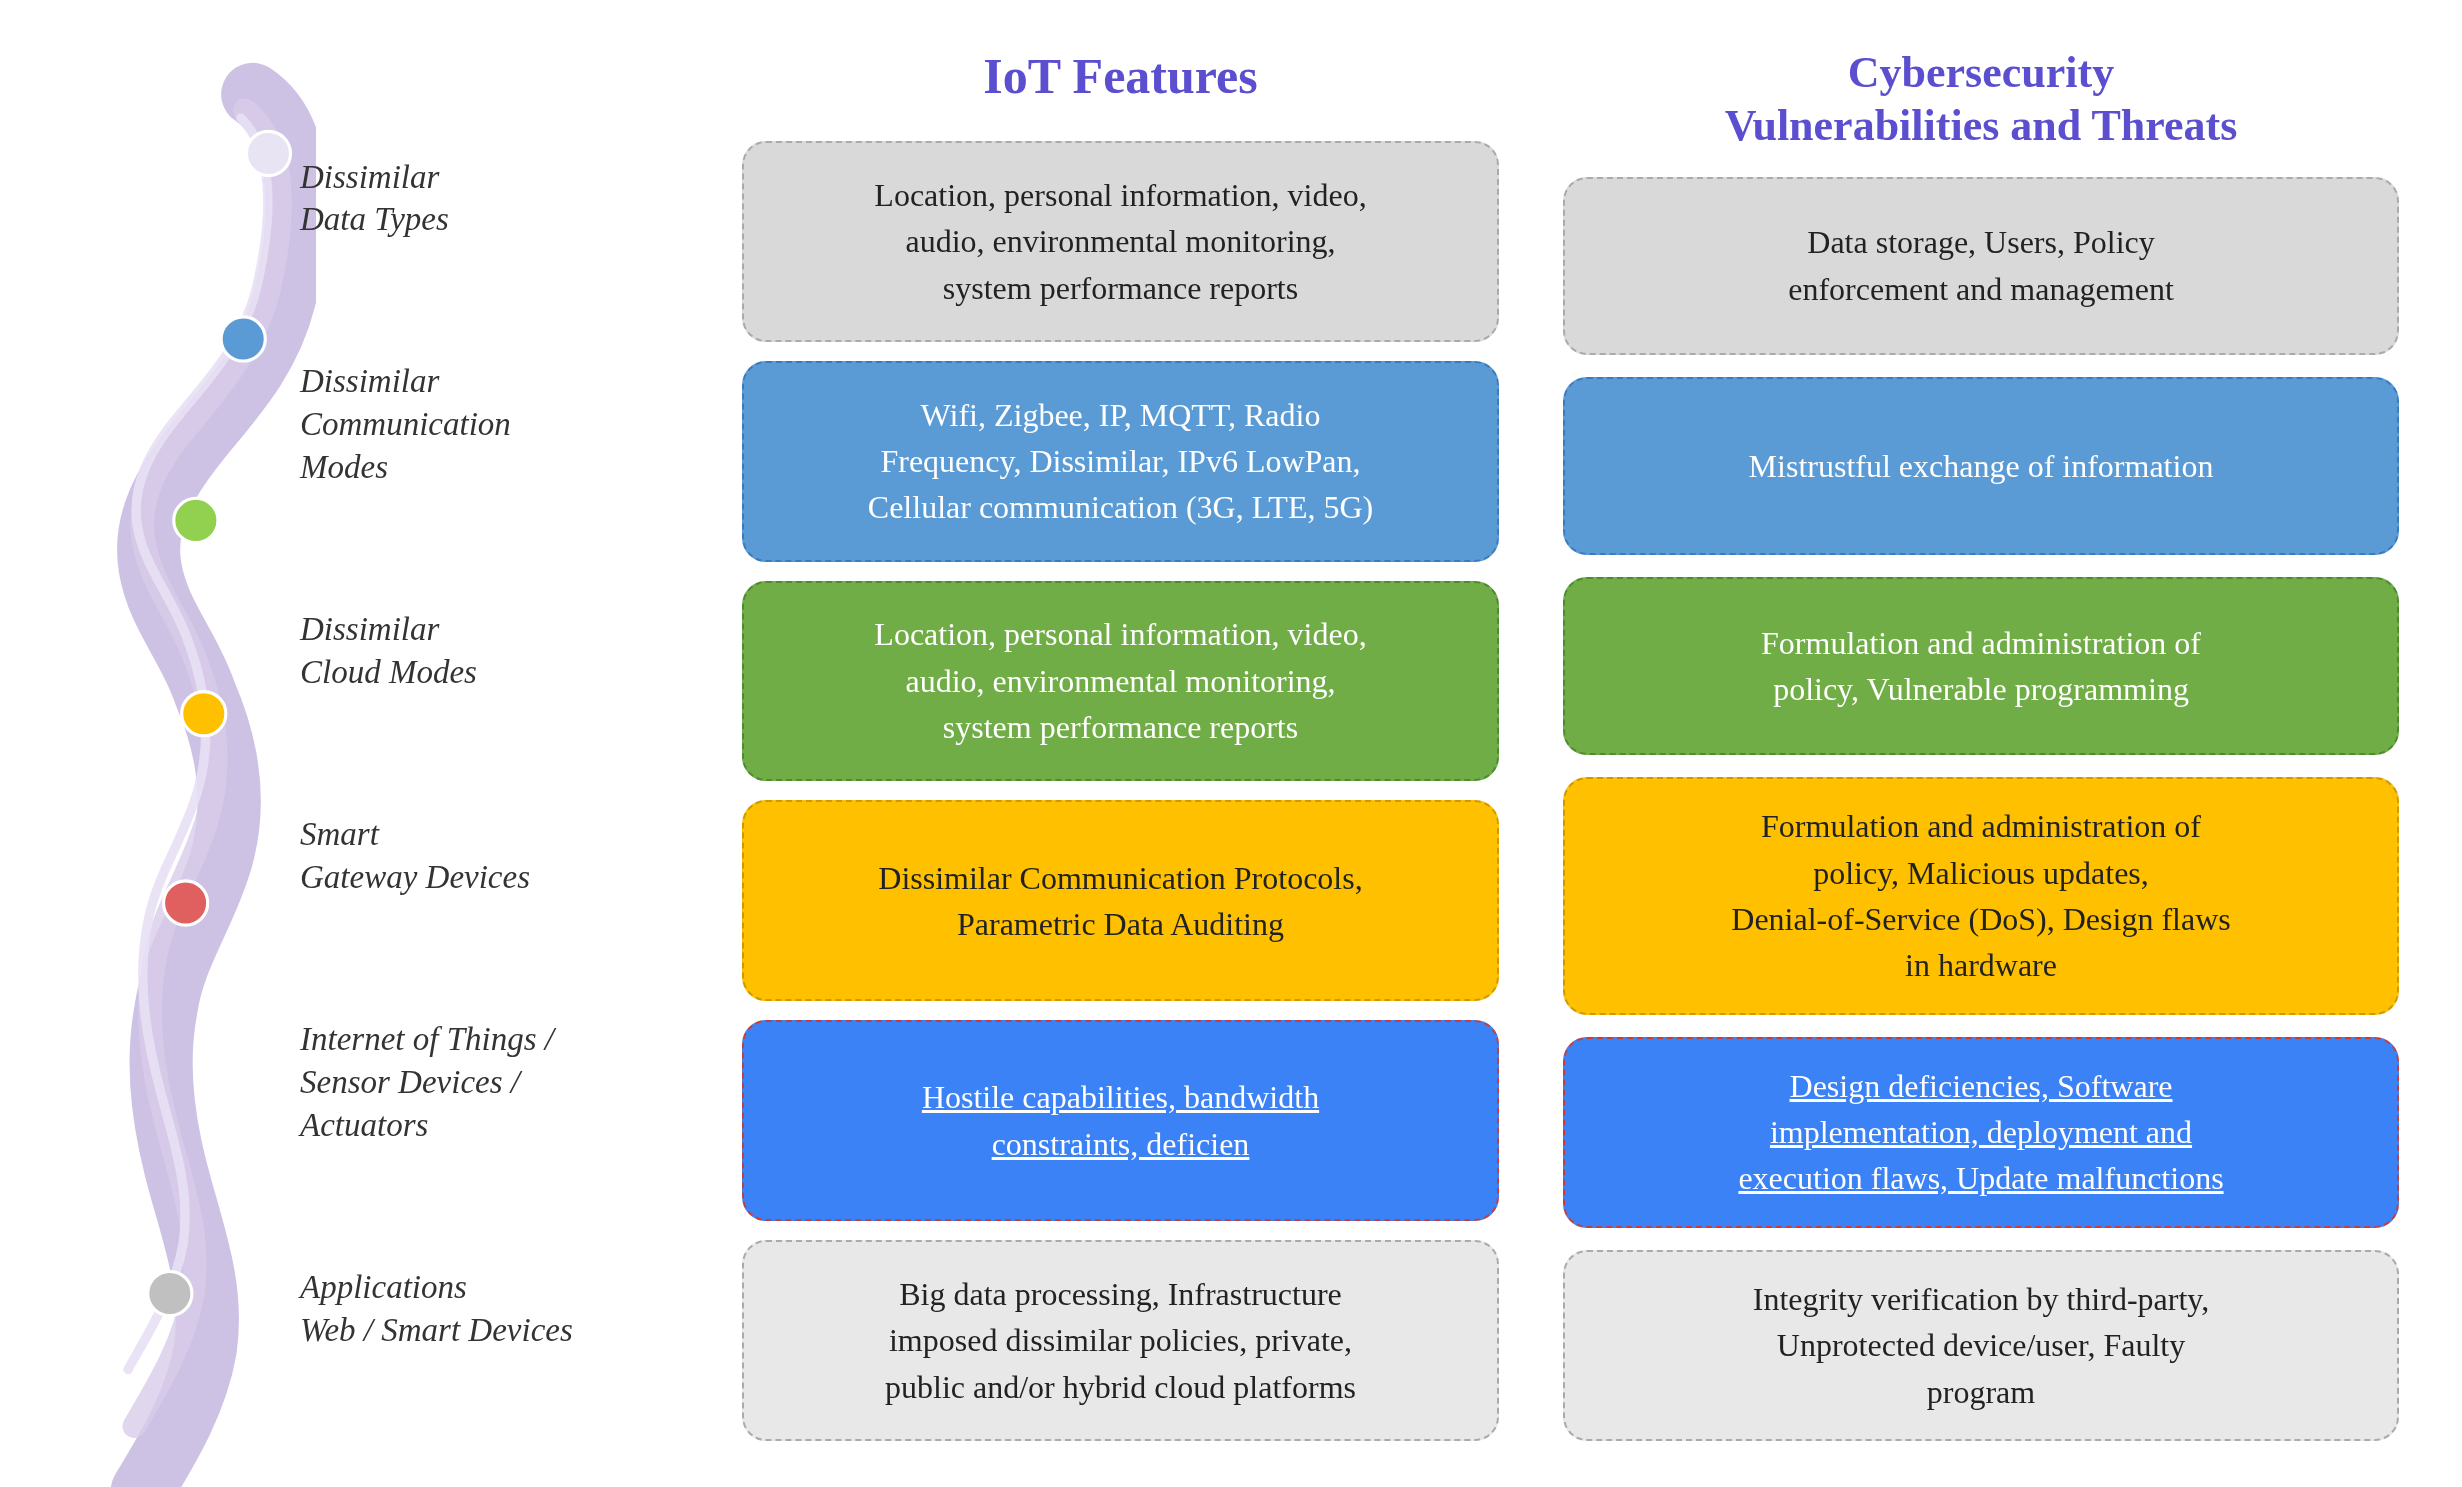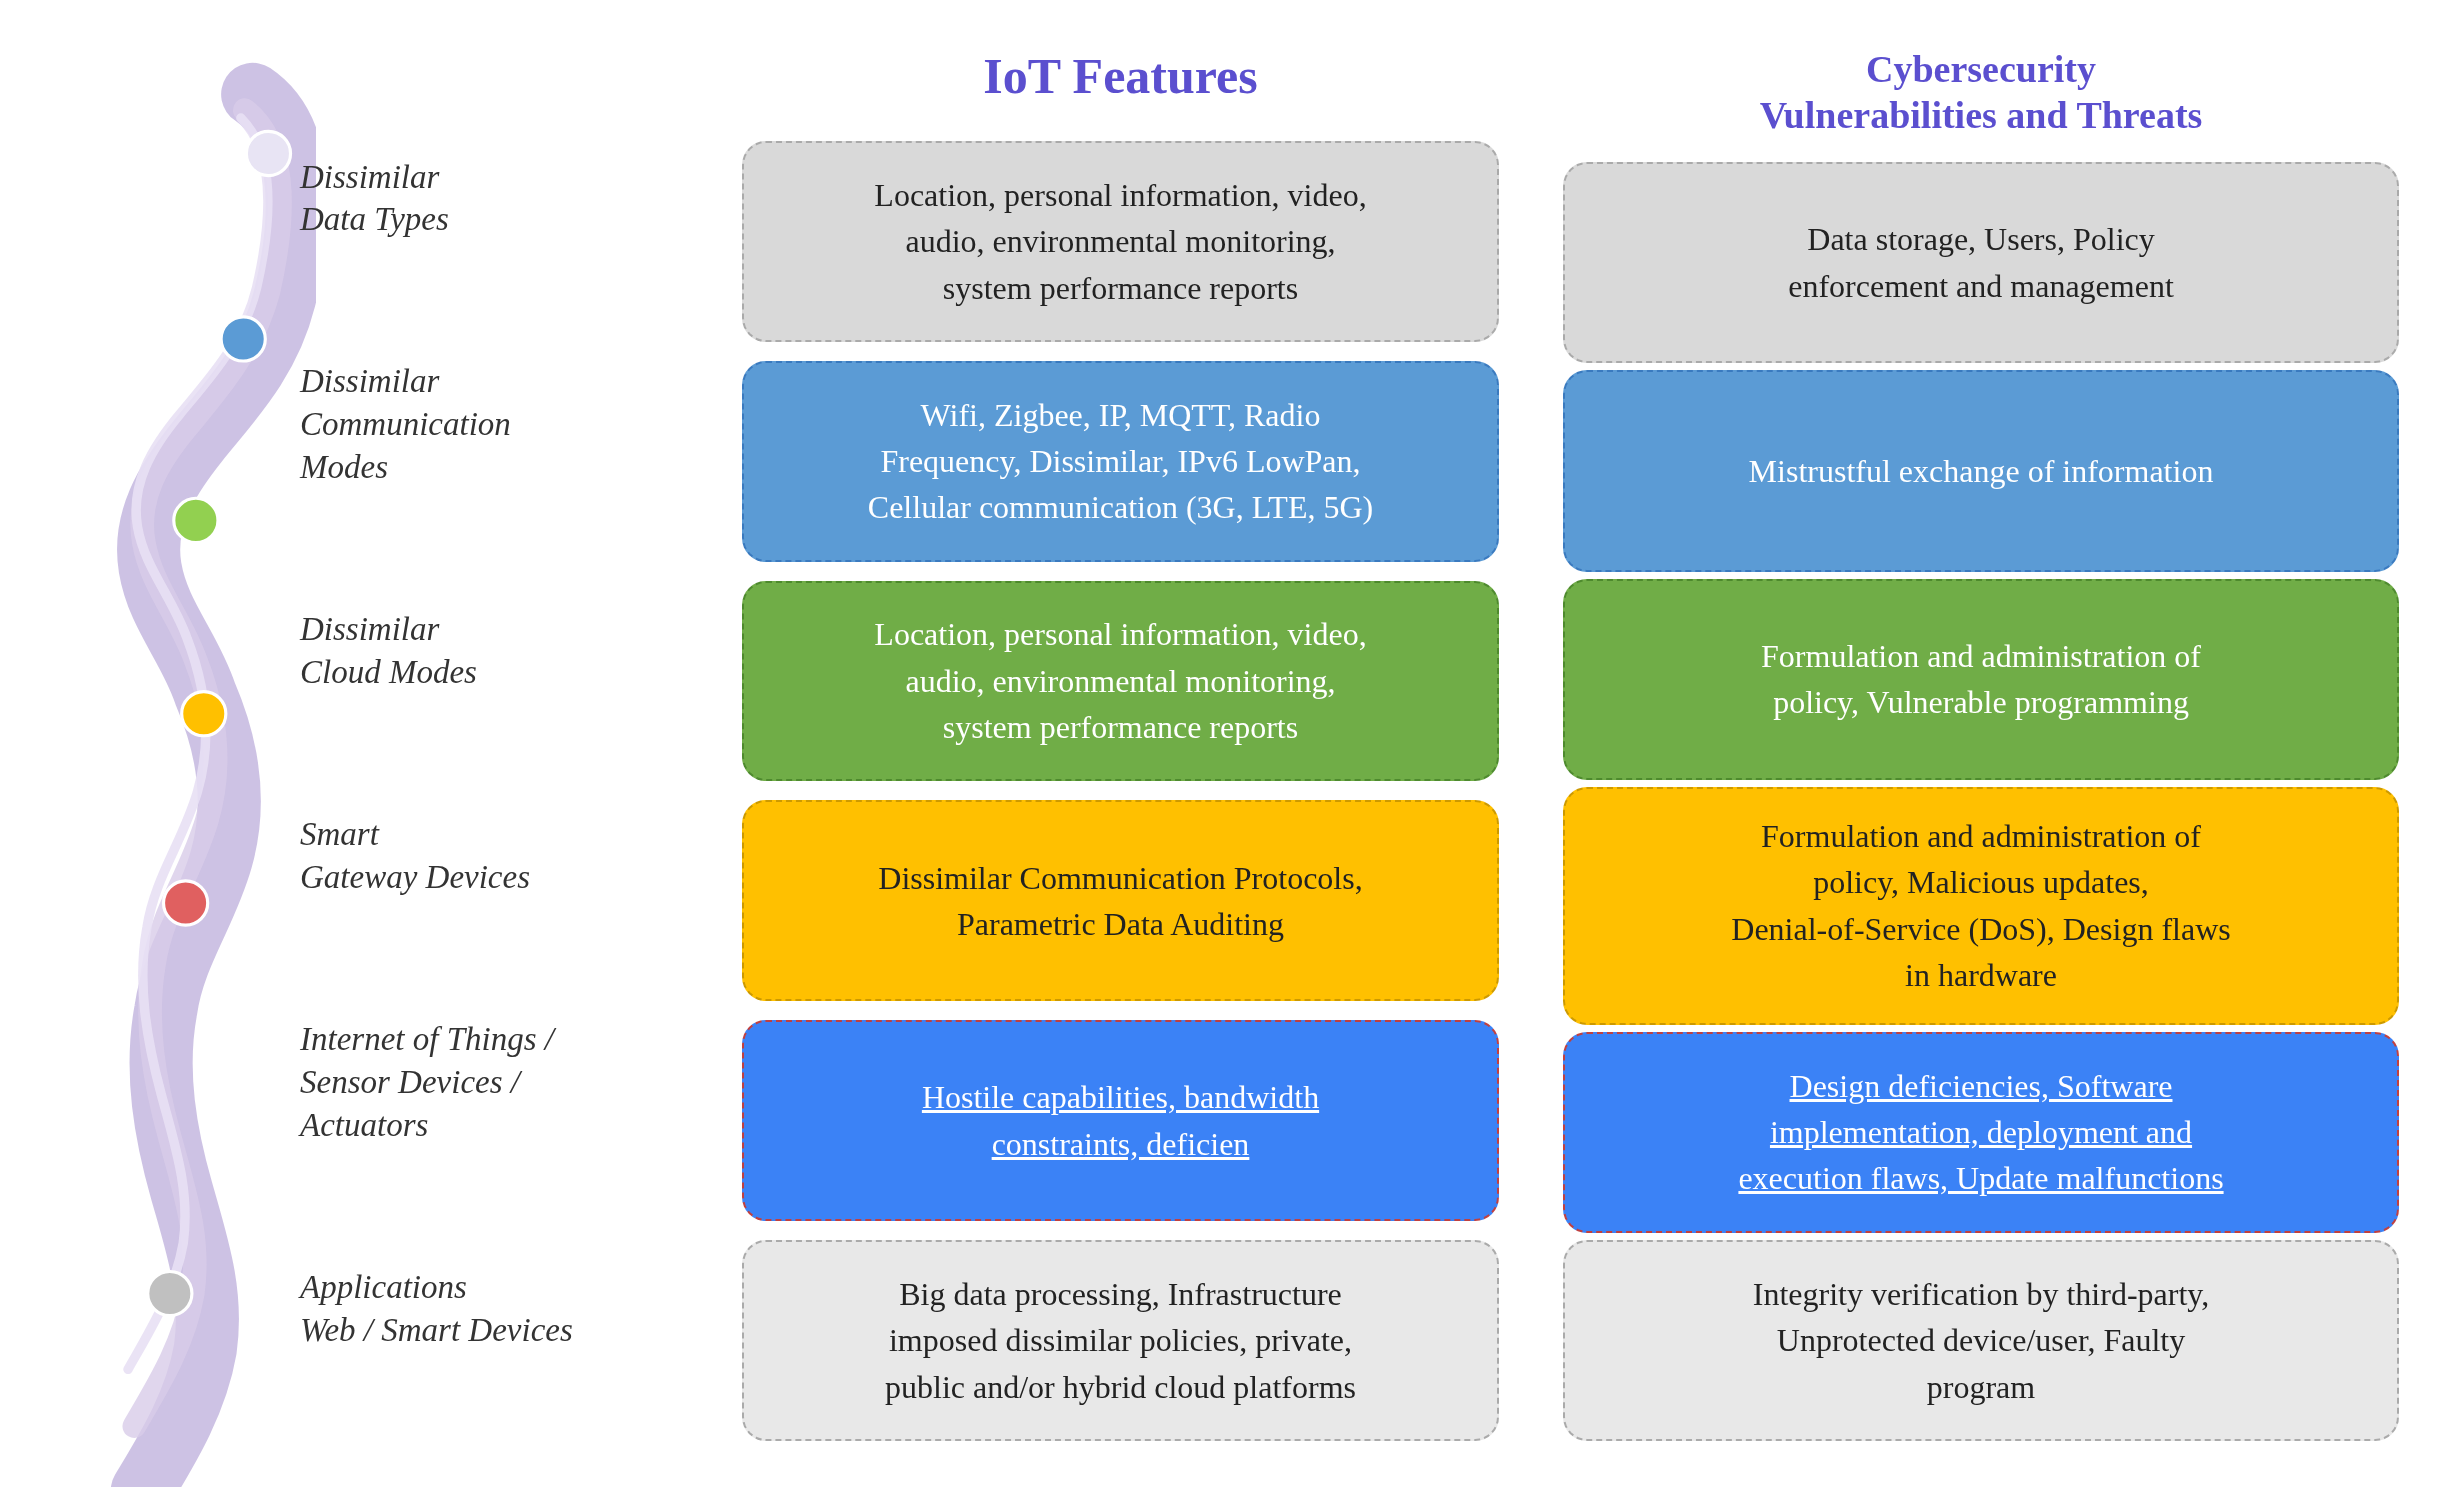--- a/index.html
+++ b/index.html
@@ -85,31 +85,31 @@
     .right-panel {
       width: 868px;
       flex-shrink: 0;
       display: flex;
       flex-direction: column;
       padding: 0 0 0 32px;
     }
 
     .right-header {
       text-align: center;
-      font-size: 38px;
+      font-size: 44px;
       font-weight: bold;
       color: #5b4fcf;
       margin-bottom: 24px;
       line-height: 1.2;
     }
 
     .right-boxes {
       display: flex;
       flex-direction: column;
-      gap: 7px;
+      gap: 22px;
       flex: 1;
     }
 
     
     .box {
       border: 2.4px dashed #aaa;
       border-radius: 24px;
       padding: 24px 28px;
       text-align: center;
       font-size: 32px;

